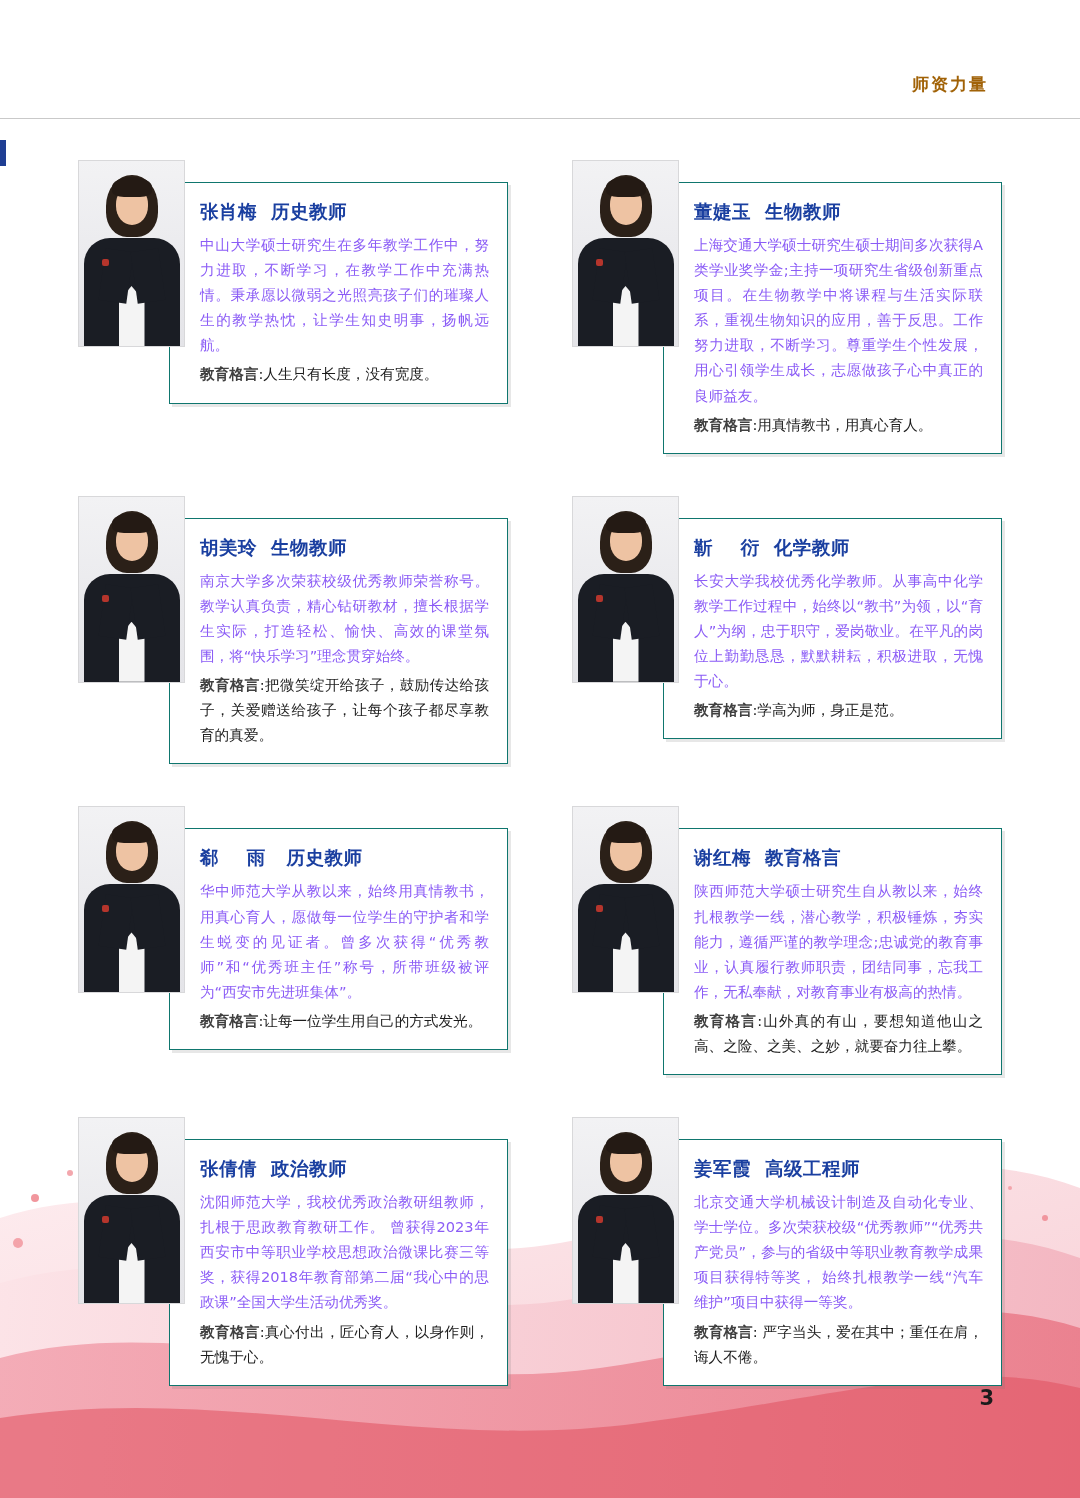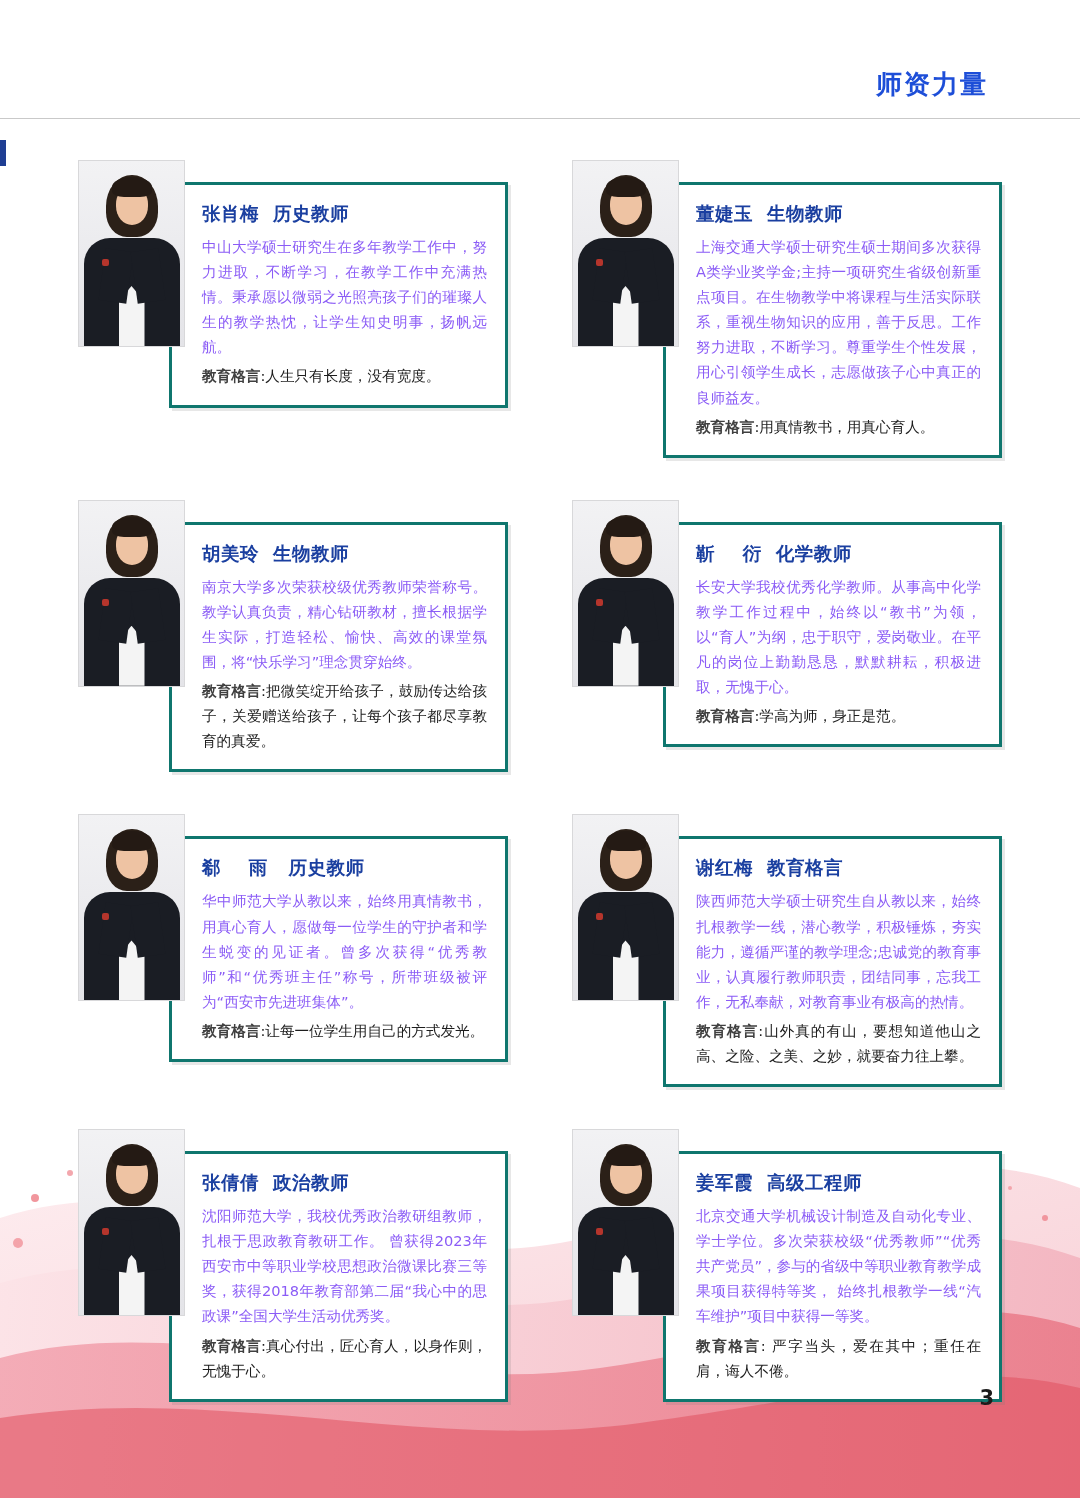--- a/index.html
+++ b/index.html
@@ -37,23 +37,23 @@
     top: 0;
     left: 0;
     right: 0;
     height: 120px;
   }
   .header-title {
     position: absolute;
     right: 92px;
     top: 84px;
     transform: translateY(-50%);
-    font-size: 26px;
+    font-size: 17px;
     letter-spacing: 2px;
-    color: #1d4ed8;
+    color: #a16207;
     font-family: "DejaVu Sans", sans-serif;
     font-weight: bold;
   }
   .header-rule {
     position: absolute;
     left: 0px;
     right: 0px;
     top: 118px;
     height: 1px;
     background: #c9c9c9;
@@ -170,21 +170,21 @@
     height: 7px;
     border-radius: 2px;
     background: #b5352c;
   }
 
   .textbox {
     position: relative;
     margin-left: -14px;
     margin-top: 22px;
     flex: 1 1 auto;
-    border: 3px solid #0f766e;
+    border: 1px solid #0f766e;
     background: #ffffff;
     padding: 16px 18px 16px 30px;
     min-height: 150px;
     box-sizing: border-box;
     box-shadow: 3px 3px 0 rgba(120,120,120,0.18);
   }
   .t-name {
     color: #1a3fa0;
     font-size: 18.5px;
     font-weight: bold;

